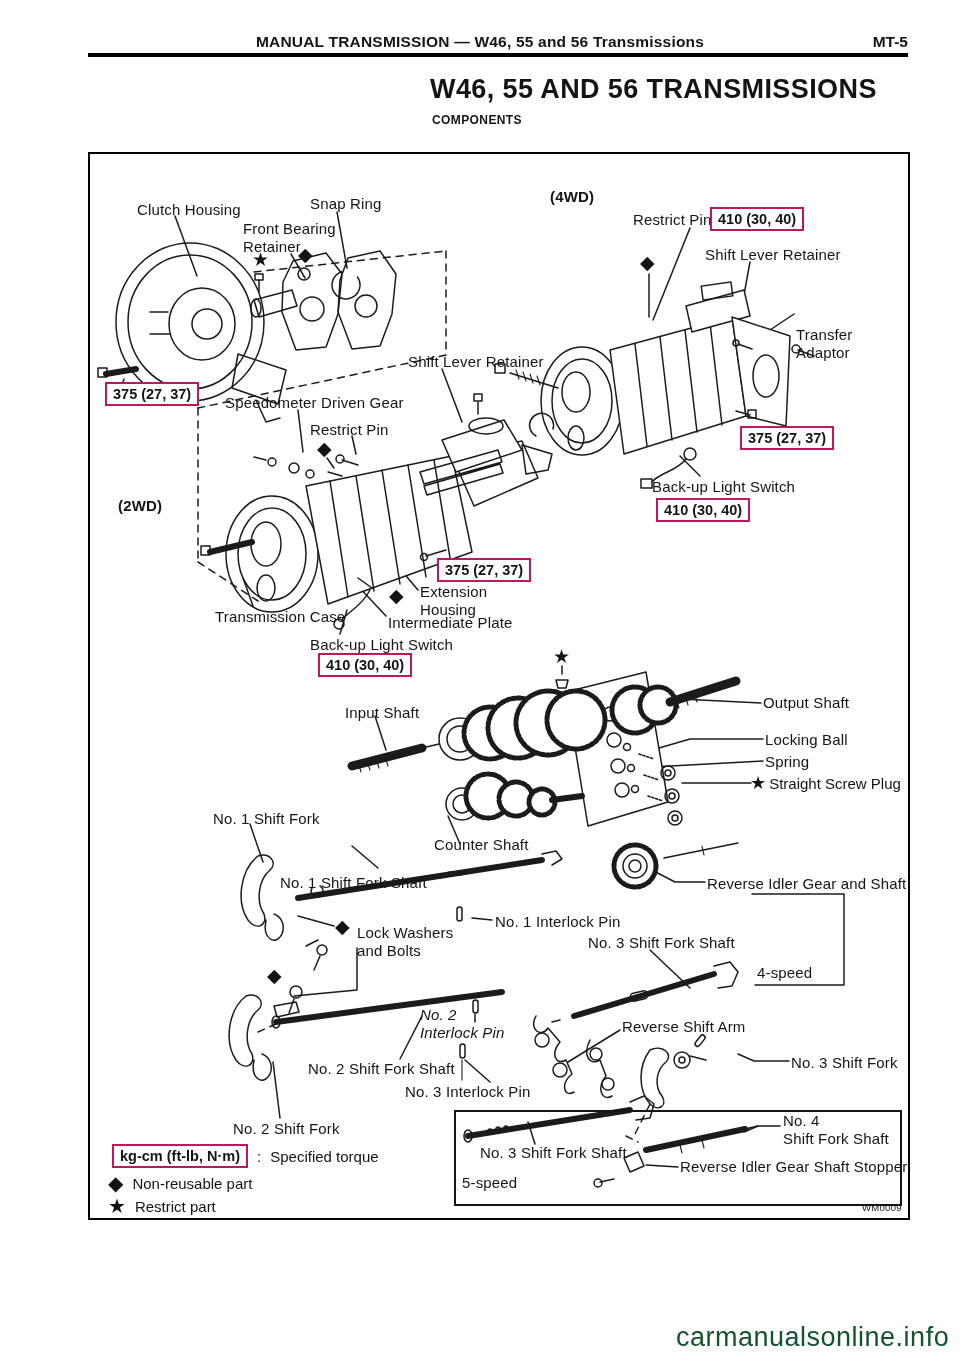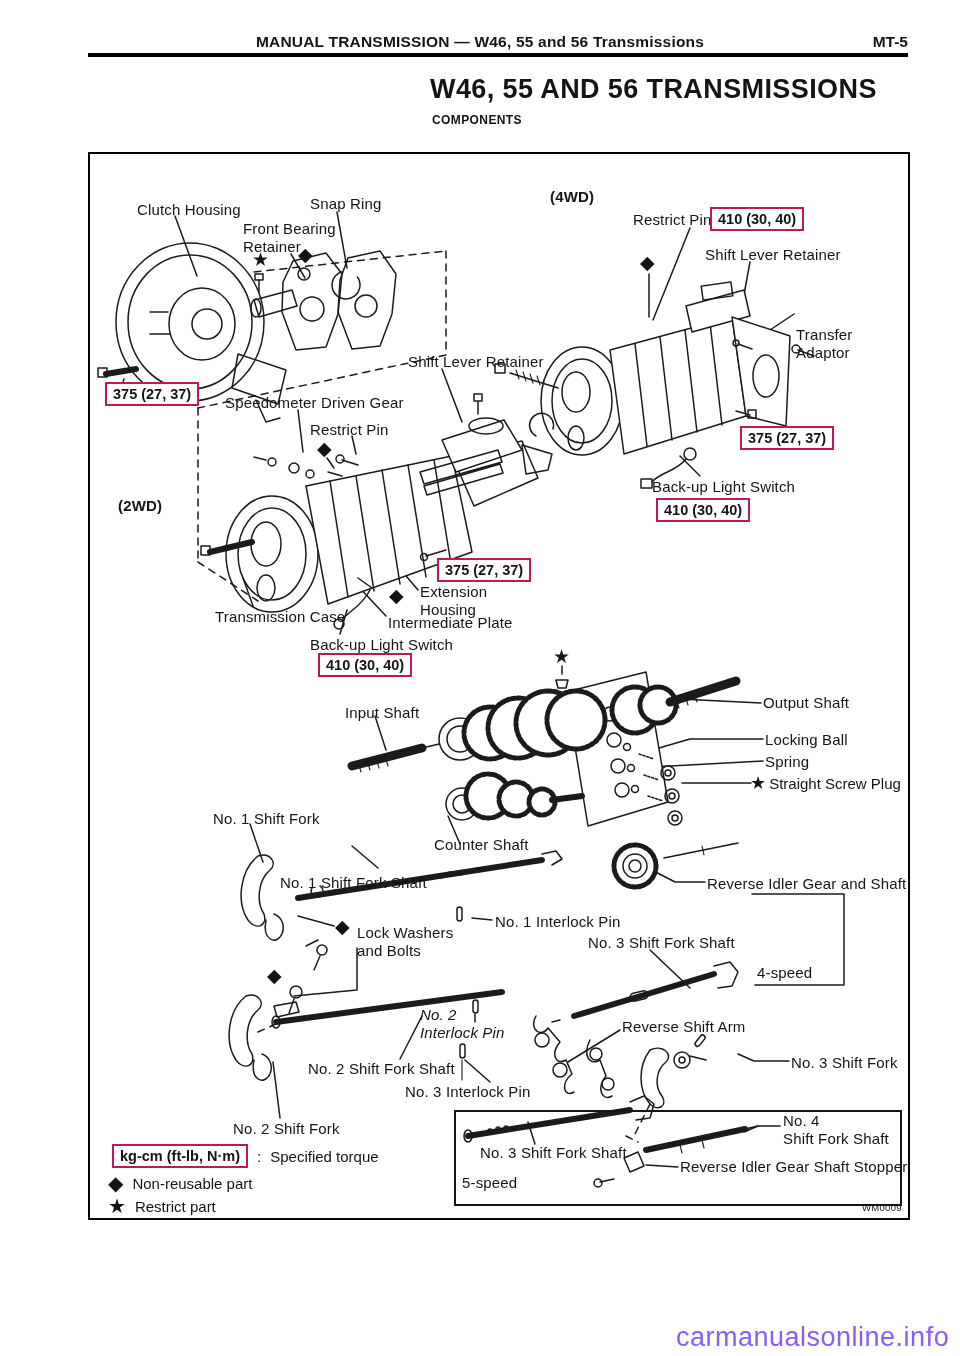--- a/index.html
+++ b/index.html
@@ -14,21 +14,21 @@
   .subtitle{top:113px;left:432px;font-size:12px;font-weight:bold;letter-spacing:.4px;}
   .figure{top:152px;left:88px;width:818px;height:1064px;border:2px solid #000;position:absolute;}
   .lbl{position:absolute;font-size:15px;line-height:1.22;white-space:pre-line;letter-spacing:.15px;}
   .tq{position:absolute;border:2px solid #be185d;padding:0 6px;font-size:14.5px;font-weight:bold;
       line-height:20px;background:#fff;white-space:nowrap;}
   .sym{position:absolute;font-size:19px;line-height:1;}
   .row{position:absolute;display:flex;align-items:center;gap:9px;font-size:15px;}
   .row .glyph{font-size:20px;line-height:1;}
   .subbox{position:absolute;border:2px solid #141414;background:transparent;}
   .figcode{position:absolute;font-size:9.5px;letter-spacing:.3px;}
-  .watermark{top:1322px;left:676px;font-size:27px;color:#8b5cf6;letter-spacing:.5px;}
+  .watermark{top:1322px;left:676px;font-size:27px;color:#14532d;letter-spacing:.5px;}
   svg.art{position:absolute;top:0;left:0;}
   svg.art *{stroke:#1b1b1b;fill:none;stroke-width:1.5;stroke-linecap:round;stroke-linejoin:round;}
   svg.art .gear{stroke-width:5;stroke-dasharray:3 2.4;fill:#fff;}
   svg.art .thick{stroke-width:6;}
   svg.art .fat{stroke-width:9;}
   svg.art .leader{stroke-width:1.1;}
   svg.art .dash{stroke-dasharray:7 6;stroke-width:1.3;}
   svg.art .fillw{fill:#fff;}
 </style>
 </head>

